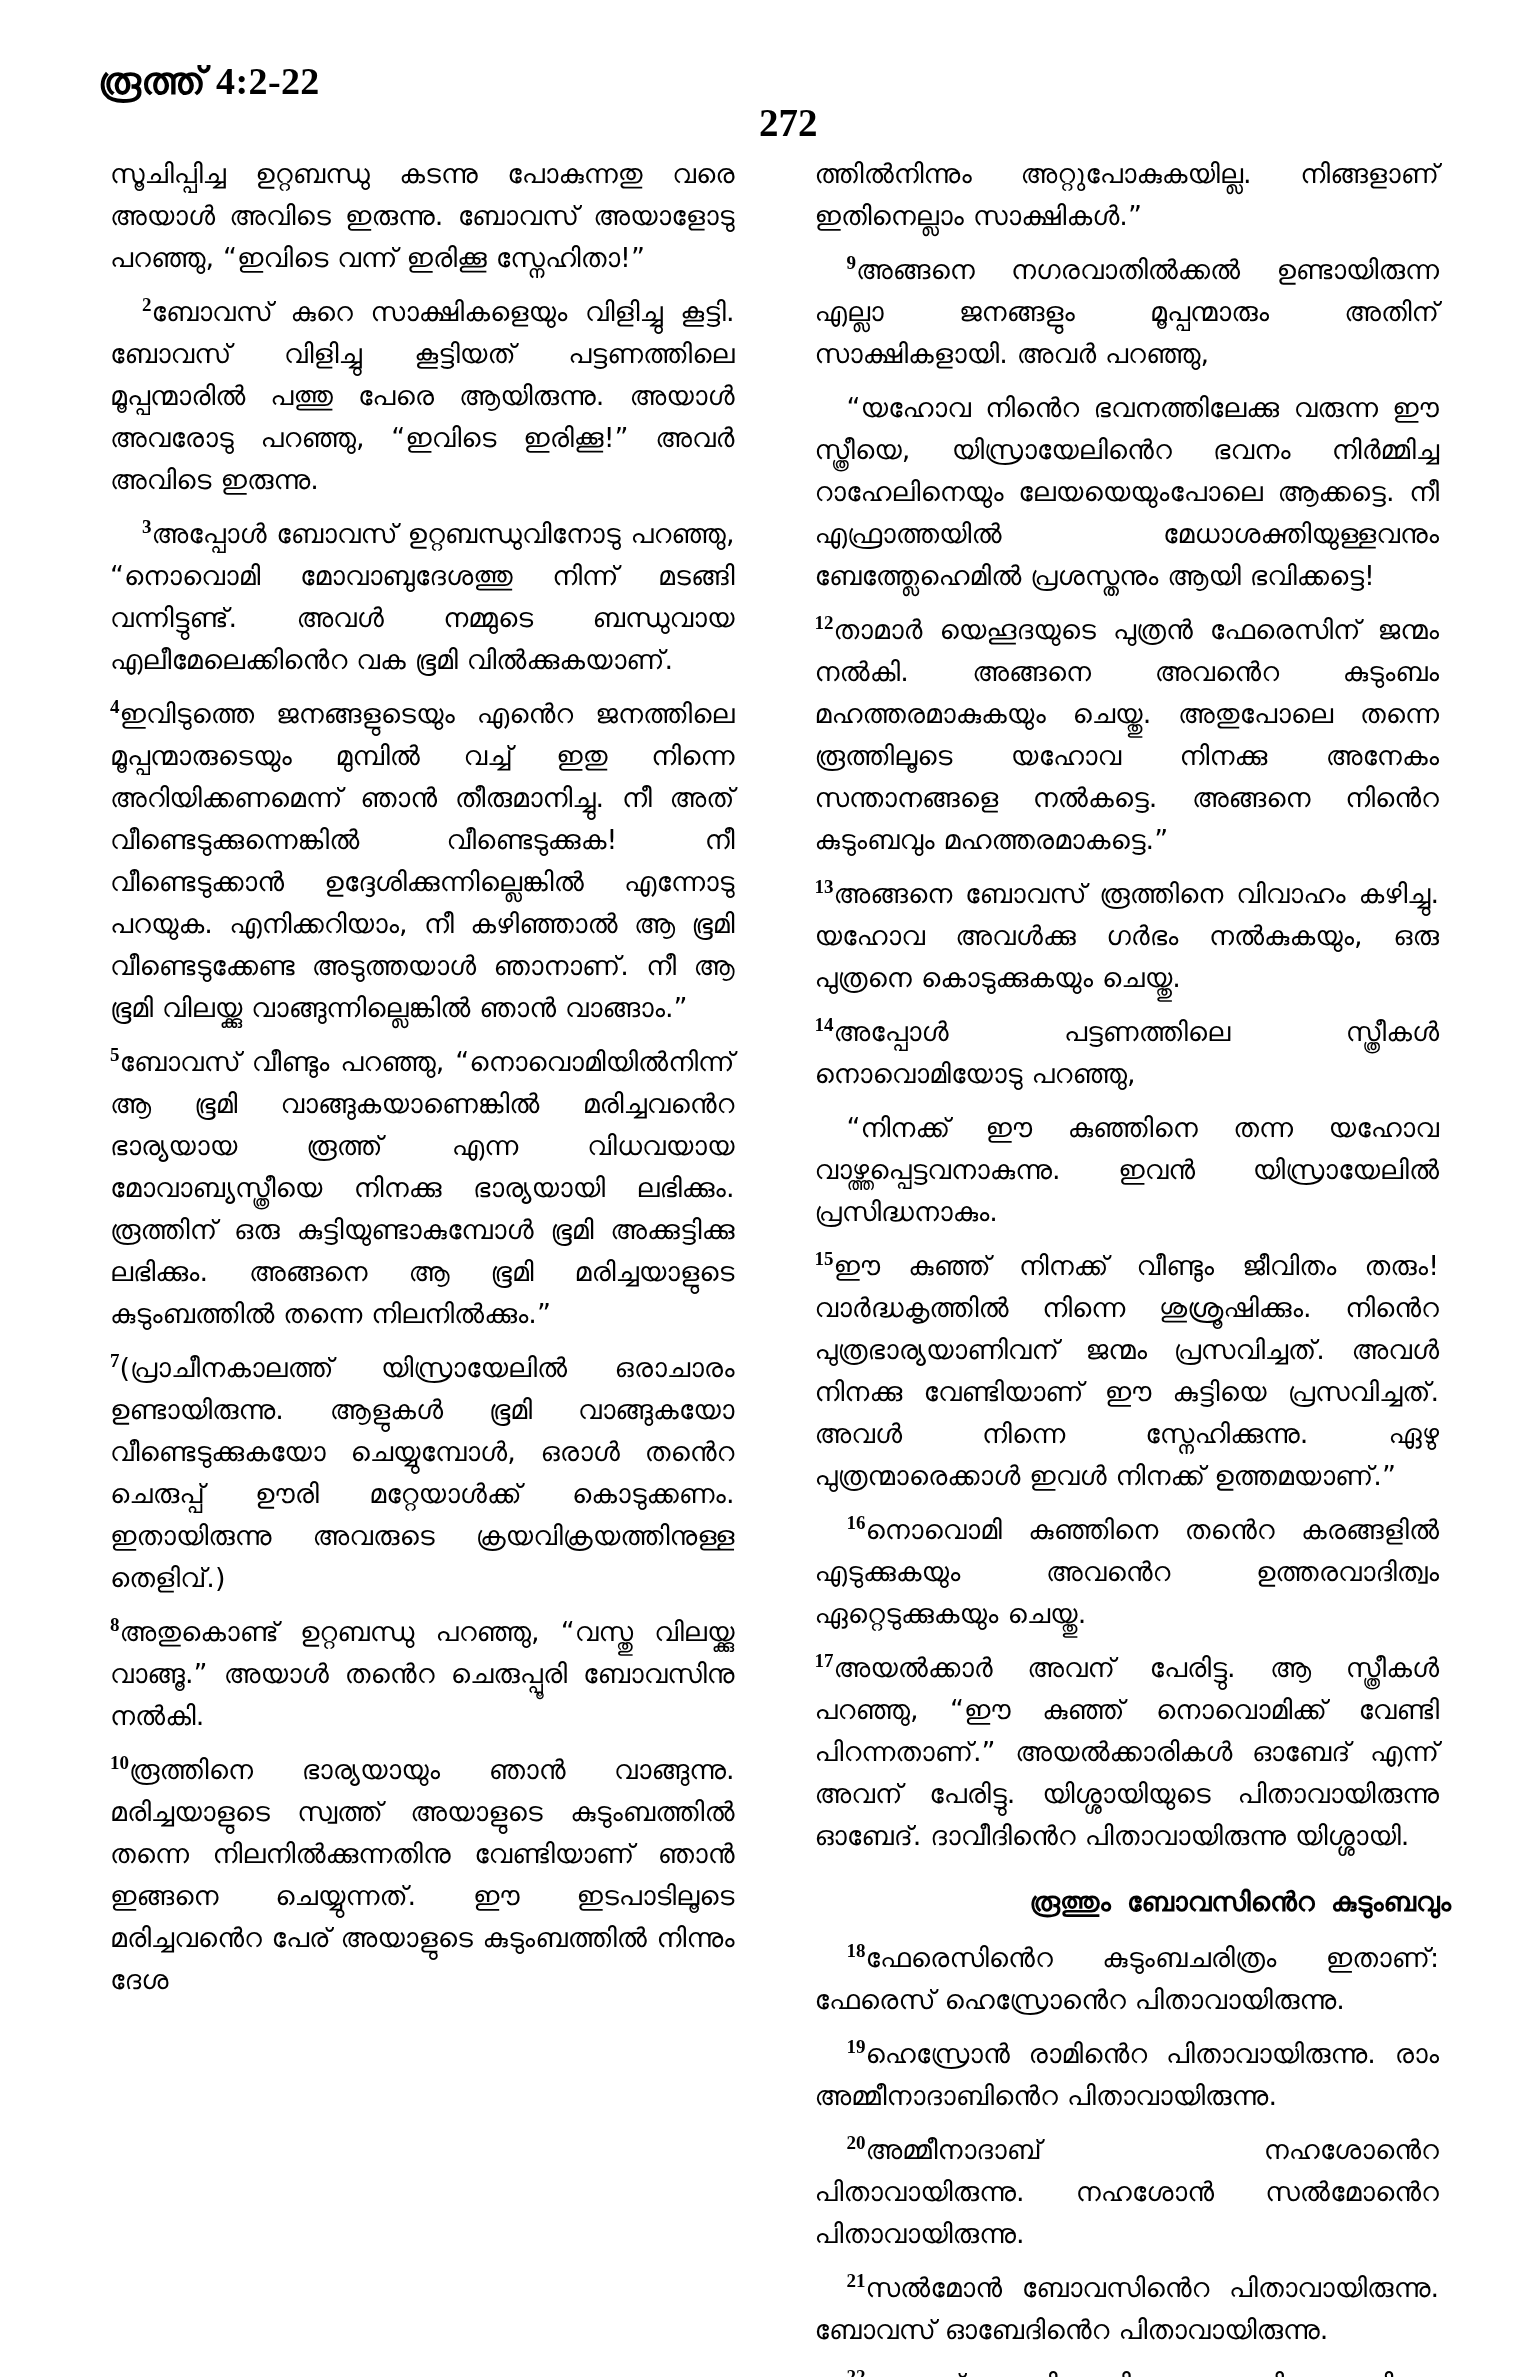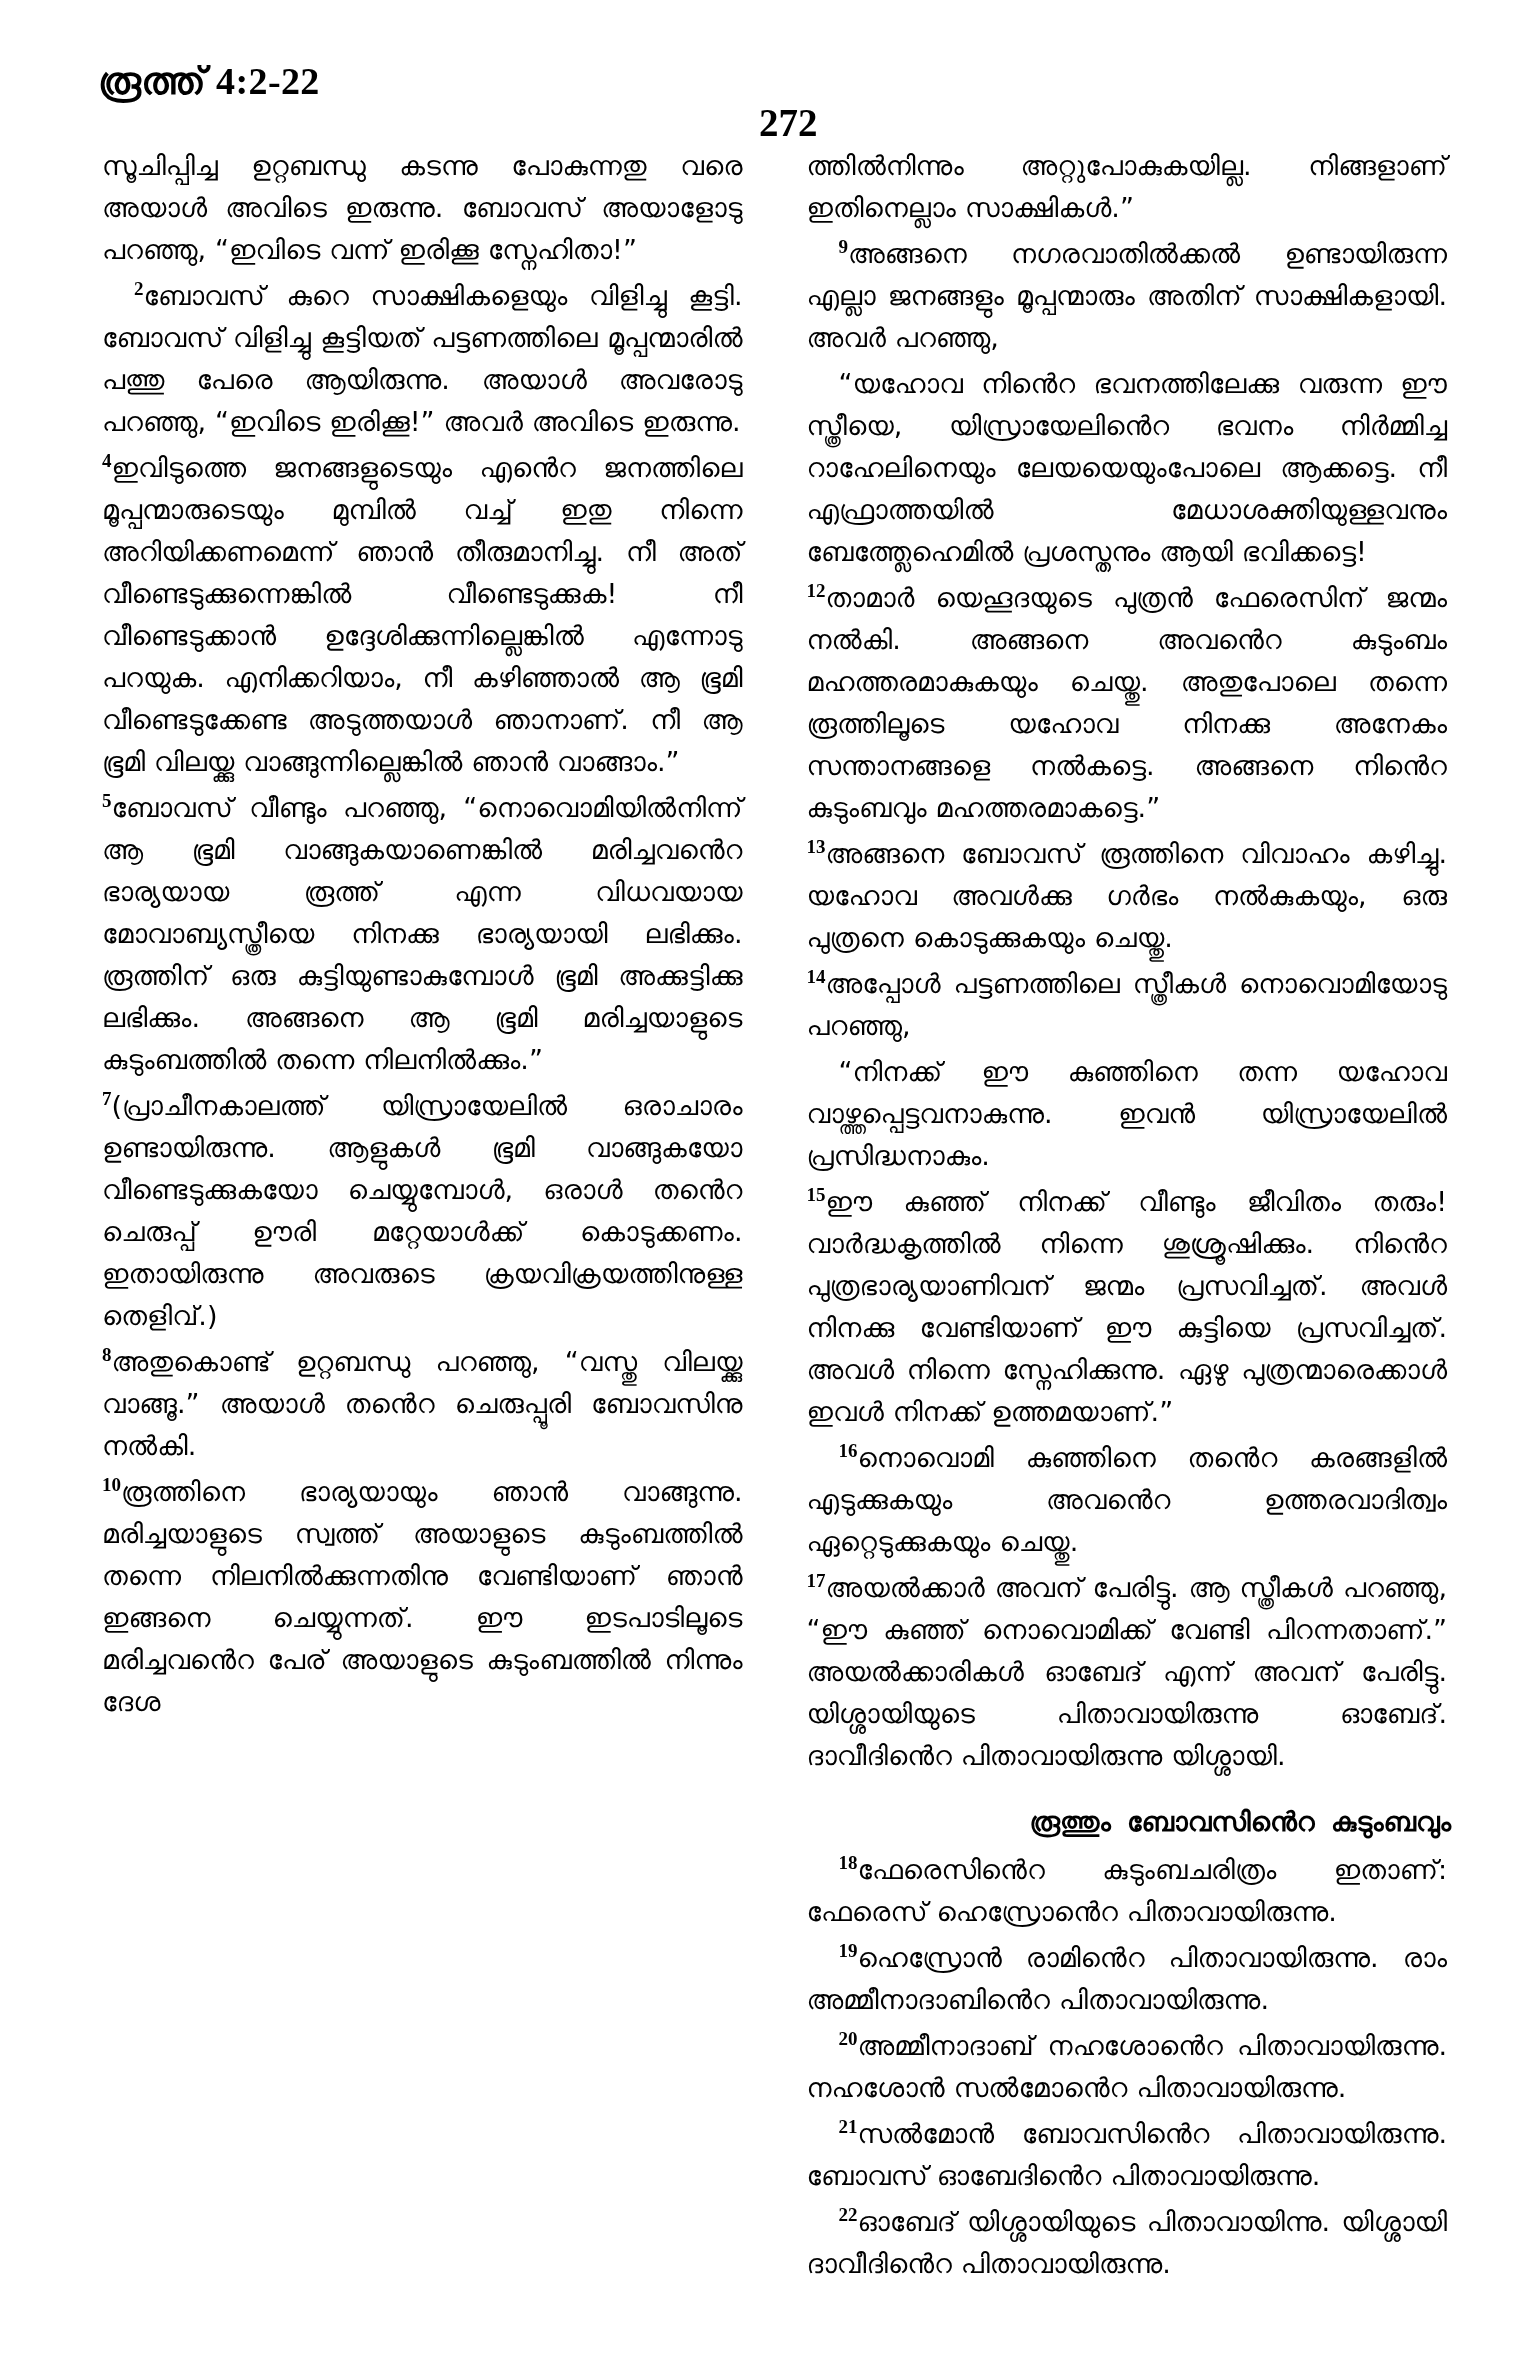--- a/index.html
+++ b/index.html
@@ -70,21 +70,21 @@
     box-sizing: border-box;
   }
 
   
   .para {
     font-family: "DejaVu Sans", "Liberation Sans", sans-serif;
     font-size: 27px;
     line-height: 42px;
     text-align: justify;
     text-justify: inter-word;
-    margin: 4px;
+    margin: 12px;
     word-spacing: 0.4px;
     hyphens: none;
     -webkit-hyphens: none;
   }
   .para.indent {
     text-indent: 32px;
   }
   .para.cont {
     text-indent: 0;
   }
@@ -118,20 +118,21 @@
   <div class="running-head">
     <span class="rh-ref">രൂത്ത് 4:2-22</span>
     <span class="rh-pageno">272</span>
   </div>
 
   <div class="columns">
 
     <div class="col" id="left-col">
         <p class="para cont"><span>സൂചിപ്പിച്ച ഉറ്റബന്ധു കടന്നു പോകുന്നതു വരെ അയാൾ അവിടെ ഇരുന്നു. ബോവസ് അയാളോടു പറഞ്ഞു, “ഇവിടെ വന്ന് ഇരിക്കൂ സ്നേഹിതാ!”</span></p>
         <p class="para indent"><span class="vn">2</span><span>ബോവസ് കുറെ സാക്ഷികളെയും വിളിച്ചു കൂട്ടി. ബോവസ് വിളിച്ചു കൂട്ടിയത് പട്ടണത്തിലെ മൂപ്പന്മാരിൽ പത്തു പേരെ ആയിരുന്നു. അയാൾ അവരോടു പറഞ്ഞു, “ഇവിടെ ഇരിക്കൂ!” അവർ അവിടെ ഇരുന്നു.</span></p>
+        <p class="para indent"><span class="vn">3</span><span>അപ്പോൾ ബോവസ് ഉറ്റബന്ധുവിനോടു പറഞ്ഞു, “നൊവൊമി മോവാബുദേശത്തു നിന്ന് മടങ്ങി വന്നിട്ടുണ്ട്. അവൾ നമ്മുടെ ബന്ധുവായ എലീമേലെക്കിൻെറ വക ഭൂമി വിൽക്കുകയാണ്.</span></p>
         <p class="para cont"><span class="vn">4</span><span>ഇവിടുത്തെ ജനങ്ങളുടെയും എൻെറ ജനത്തിലെ മൂപ്പന്മാരുടെയും മുമ്പിൽ വച്ച് ഇതു നിന്നെ അറിയിക്കണമെന്ന് ഞാൻ തീരുമാനിച്ചു. നീ അത് വീണ്ടെടുക്കുന്നെങ്കിൽ വീണ്ടെടുക്കുക! നീ വീണ്ടെടുക്കാൻ ഉദ്ദേശിക്കുന്നില്ലെങ്കിൽ എന്നോടു പറയുക. എനിക്കറിയാം, നീ കഴിഞ്ഞാൽ ആ ഭൂമി വീണ്ടെടുക്കേണ്ട അടുത്തയാൾ ഞാനാണ്. നീ ആ ഭൂമി വിലയ്ക്കു വാങ്ങുന്നില്ലെങ്കിൽ ഞാൻ വാങ്ങാം.”</span></p>
         <p class="para cont"><span class="vn">5</span><span>ബോവസ് വീണ്ടും പറഞ്ഞു, “നൊവൊമിയിൽനിന്ന് ആ ഭൂമി വാങ്ങുകയാണെങ്കിൽ മരിച്ചവൻെറ ഭാര്യയായ രൂത്ത് എന്ന വിധവയായ മോവാബ്യസ്ത്രീയെ നിനക്കു ഭാര്യയായി ലഭിക്കും. രൂത്തിന് ഒരു കുട്ടിയുണ്ടാകുമ്പോൾ ഭൂമി അക്കുട്ടിക്കു ലഭിക്കും. അങ്ങനെ ആ ഭൂമി മരിച്ചയാളുടെ കുടുംബത്തിൽ തന്നെ നിലനിൽക്കും.”</span></p>
         <p class="para cont"><span class="vn">7</span><span>(പ്രാചീനകാലത്ത് യിസ്രായേലിൽ ഒരാചാരം ഉണ്ടായിരുന്നു. ആളുകൾ ഭൂമി വാങ്ങുകയോ വീണ്ടെടുക്കുകയോ ചെയ്യുമ്പോൾ, ഒരാൾ തൻെറ ചെരുപ്പ് ഊരി മറ്റേയാൾക്ക് കൊടുക്കണം. ഇതായിരുന്നു അവരുടെ ക്രയവിക്രയത്തിനുള്ള തെളിവ്.)</span></p>
         <p class="para cont"><span class="vn">8</span><span>അതുകൊണ്ട് ഉറ്റബന്ധു പറഞ്ഞു, “വസ്തു വിലയ്ക്കു വാങ്ങൂ.” അയാൾ തൻെറ ചെരുപ്പൂരി ബോവസിനു നൽകി.</span></p>
         <p class="para cont"><span class="vn">10</span><span>രൂത്തിനെ ഭാര്യയായും ഞാൻ വാങ്ങുന്നു. മരിച്ചയാളുടെ സ്വത്ത് അയാളുടെ കുടുംബത്തിൽ തന്നെ നിലനിൽക്കുന്നതിനു വേണ്ടിയാണ് ഞാൻ ഇങ്ങനെ ചെയ്യുന്നത്. ഈ ഇടപാടിലൂടെ മരിച്ചവൻെറ പേര് അയാളുടെ കുടുംബത്തിൽ നിന്നും ദേശ</span></p>
       </div>
 
     <div class="col" id="right-col">
         <p class="para cont"><span>ത്തിൽനിന്നും അറ്റുപോകുകയില്ല. നിങ്ങളാണ് ഇതിനെല്ലാം സാക്ഷികൾ.”</span></p>
         <p class="para indent"><span class="vn">9</span><span>അങ്ങനെ നഗരവാതിൽക്കൽ ഉണ്ടായിരുന്ന എല്ലാ ജനങ്ങളും മൂപ്പന്മാരും അതിന് സാക്ഷികളായി. അവർ പറഞ്ഞു,</span></p>

